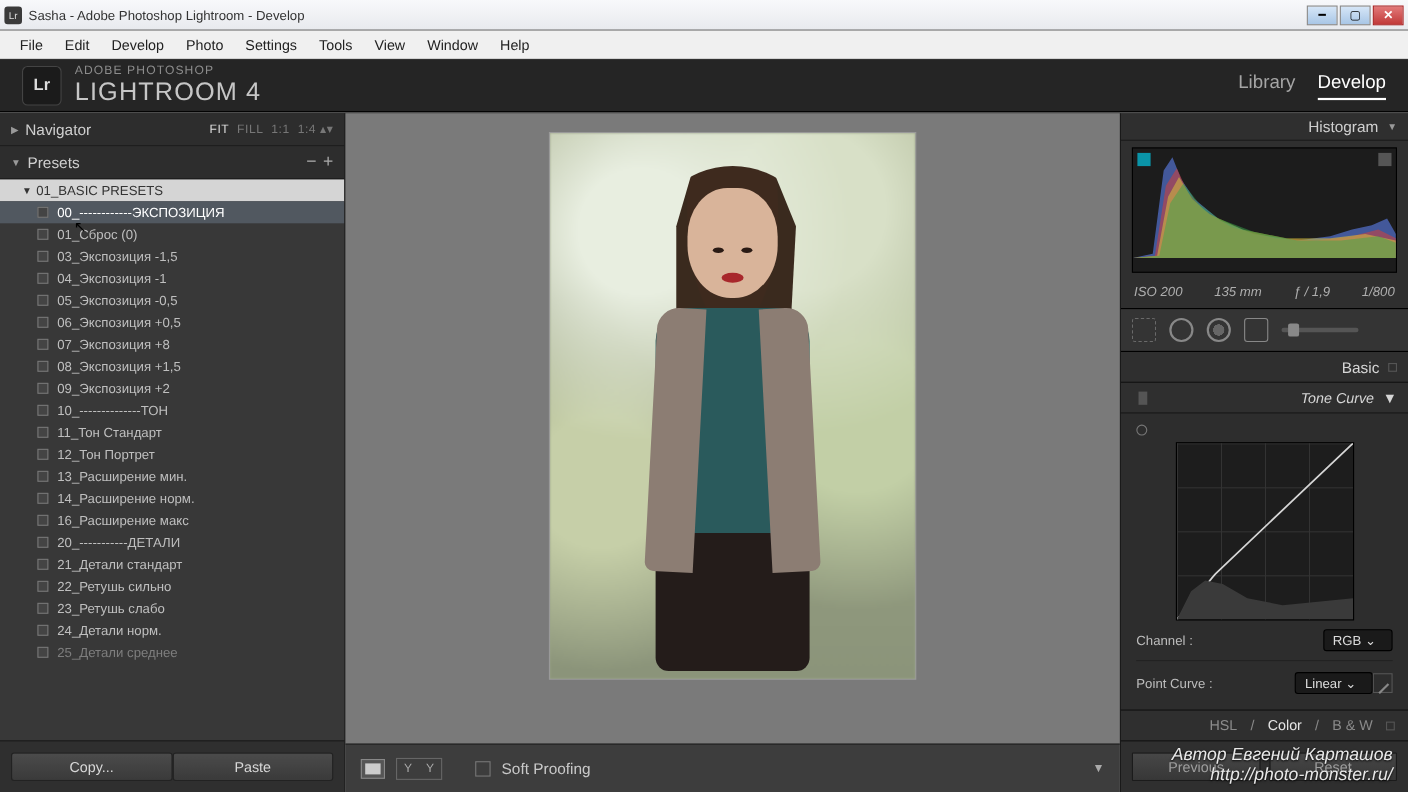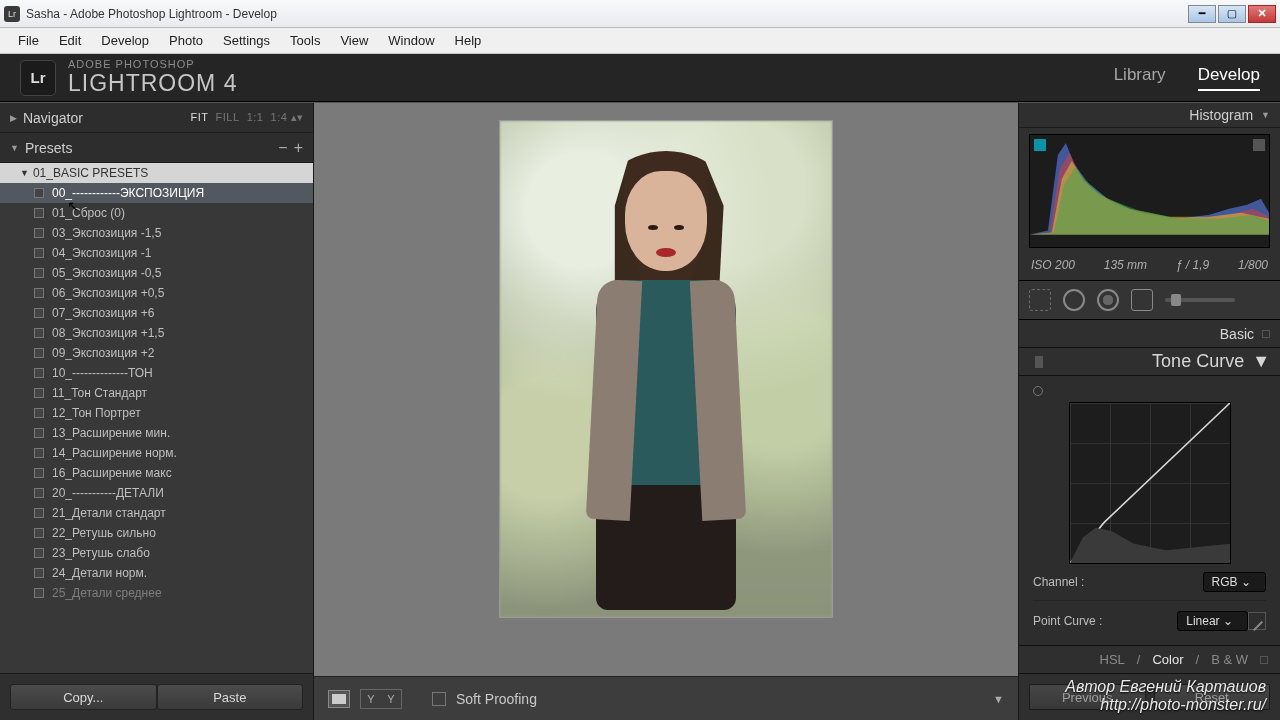--- a/index.html
+++ b/index.html
@@ -17,21 +17,21 @@
 .menubar { height:26px; background:#f0f0f0; display:flex; align-items:center; padding:0 8px; border-bottom:1px solid #c5c5c5; }
 .menubar .mitem { font-size:13px; color:#222; padding:0 10px; height:100%; display:flex; align-items:center; }
 
 
 .app { background:#1a1a1a; height:666px; display:flex; flex-direction:column; }
 .brandbar { height:60px; background:#252525; display:flex; align-items:center; padding:0 20px; border-bottom:1px solid #000; }
 .lr-logo { width:36px; height:36px; background:#1b1b1b; border:1px solid #444; display:flex; align-items:center; justify-content:center; color:#ddd; font-weight:700; font-size:15px; border-radius:5px; margin-right:12px; }
 .brand-text { color:#8c8c8c; }
 .brand-text .line1 { font-size:11px; letter-spacing:1px; }
 .brand-text .line2 { font-size:23px; letter-spacing:1px; color:#c6c6c6; font-weight:300; }
-.modules { margin-left:auto; display:flex; gap:32px;justify-content:space-between; }
+.modules { margin-left:auto; display:flex; gap:20px;justify-content:space-between; }
 .module { color:#a5a5a5; font-size:17px; padding-bottom:4px; }
 .module.active { color:#fff; border-bottom:2px solid #fff; }
 
 .workspace { flex:1; display:flex; background:#383838; border-top:1px solid #555; }
 
 
 .left { width:314px; background:#2f2f2f; display:flex; flex-direction:column; border-right:1px solid #181818;}
 .panel-hdr { height:30px; display:flex; align-items:center; padding:0 10px; color:#cfcfcf; font-size:14px; border-bottom:1px solid #1c1c1c; background:#2d2d2d;}
 .panel-hdr .tri { font-size:9px; margin-right:6px; color:#999;}
 .panel-hdr .spacer{flex:1;}
@@ -99,21 +99,21 @@
 .toolstrip{height:40px; border-top:1px solid #000; border-bottom:1px solid #000; background:#343434; display:flex; align-items:center; padding:0 10px; gap:12px;}
 .tool{width:22px; height:22px; border:1px dashed #6a6a6a; border-radius:3px;}
 .tool.circle{border:2px solid #888; border-radius:50%; border-style:solid;}
 .tool.circle2{border:2px solid #888; border-radius:50%; background:radial-gradient(circle,#666 40%,transparent 41%);}
 .tool.rect{border:1px solid #888; border-style:solid;}
 .tool.slider{width:70px; height:4px; background:#555; border:none; border-radius:2px; position:relative;}
 .tool.slider::before{content:""; position:absolute; left:6px; top:-4px; width:10px; height:12px; background:#888; border-radius:2px;}
 
 .sect-hdr{ height:28px; display:flex; align-items:center; justify-content:flex-end; padding:0 10px; color:#d6d6d6; font-size:14px; border-bottom:1px solid #111;}
 .sect-hdr .ind{width:8px; height:8px; border:1px solid #555; margin-left:8px;}
-.sect-hdr.sub{font-size:18px;}
+.sect-hdr.sub{font-size:13px;font-style:italic;}
 .mini-switch{width:8px; height:12px; background:#555; margin-left:6px;}
 
 .tonecurve{ padding:10px 14px 6px; background:#2d2d2d;}
 .tc-top{display:flex; align-items:center; margin-bottom:6px;}
 .tc-dot{width:10px;height:10px;border:1px solid #777; border-radius:50%; margin-right:auto;}
 .curvebox{ width:162px; height:162px; margin:0 auto; background:#1d1d1d; position:relative; border:1px solid #000;}
 .curvebox::before{content:""; position:absolute; inset:0; background:
  linear-gradient(#333 1px,transparent 1px) 0 0/100% 25%,
  linear-gradient(90deg,#333 1px,transparent 1px) 0 0/25% 100%;}
 .curve-line{position:absolute; left:0; bottom:0; width:100%; height:100%;}
@@ -207,21 +207,21 @@
         <div class="preset">
             <span class="picon"></span>
             <span>05_Экспозиция -0,5</span>
           </div>
         <div class="preset">
             <span class="picon"></span>
             <span>06_Экспозиция +0,5</span>
           </div>
         <div class="preset">
             <span class="picon"></span>
-            <span>07_Экспозиция +6</span>
+            <span>07_Экспозиция +8</span>
           </div>
         <div class="preset">
             <span class="picon"></span>
             <span>08_Экспозиция +1,5</span>
           </div>
         <div class="preset">
             <span class="picon"></span>
             <span>09_Экспозиция +2</span>
           </div>
         <div class="preset">

